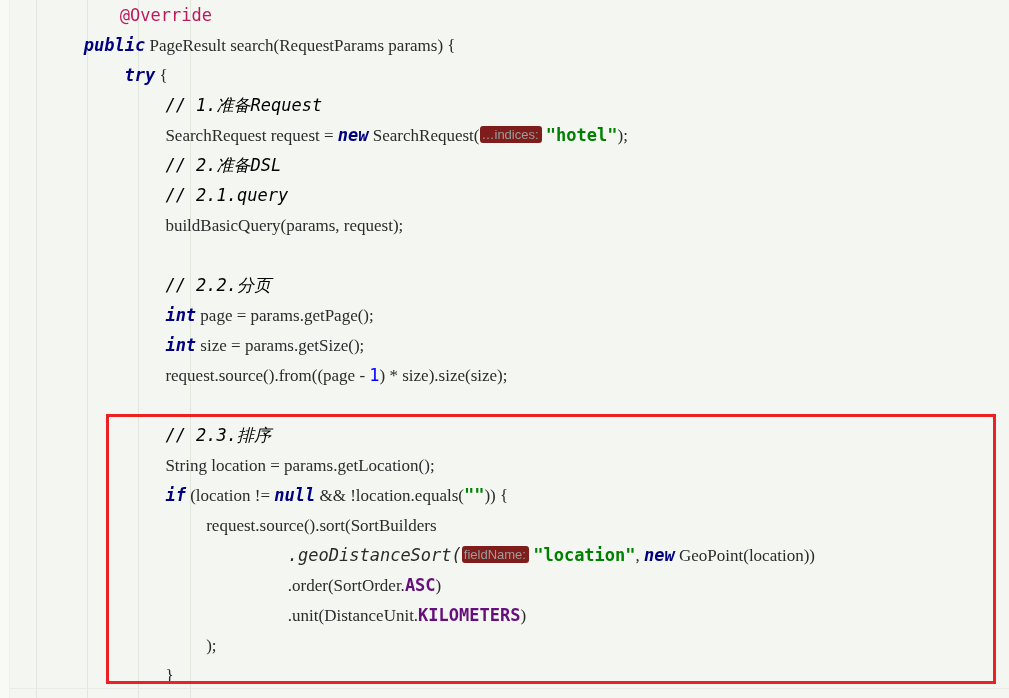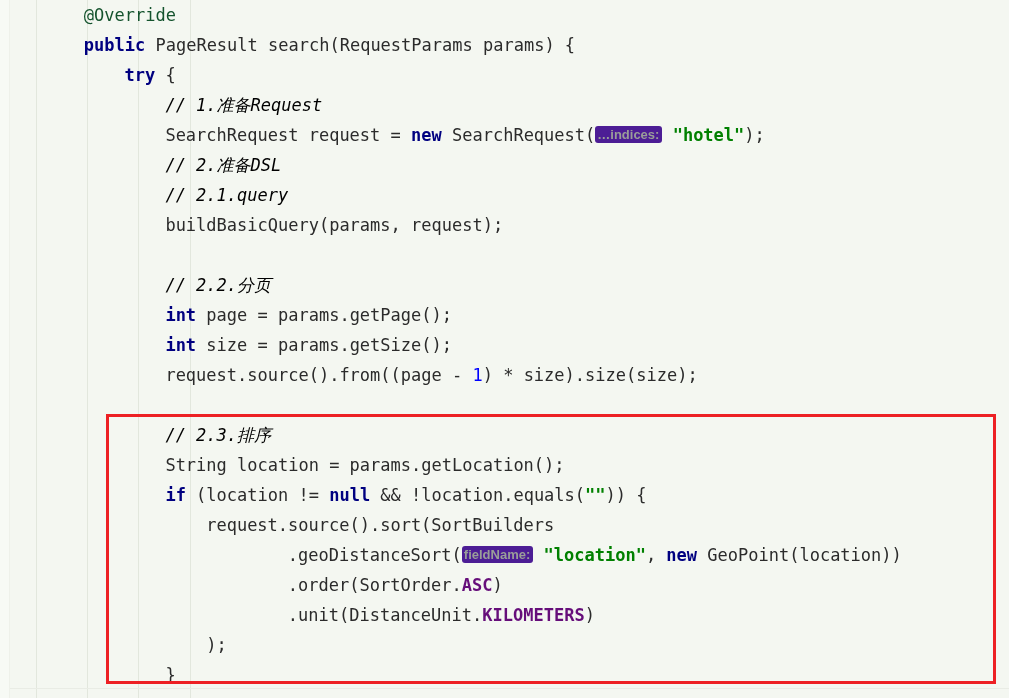--- a/index.html
+++ b/index.html
@@ -49,35 +49,35 @@
   }
   
   .guide {
     position: absolute;
     top: 0;
     width: 1px;
     height: 698px;
     background: #e2e7dd;
   }
   
-  .kw    { color: #000080; font-weight: bold; }
-  .anno  { color: #14532d; }
+  .kw    { color: #000080; font-weight: bold; font-style: italic; }
+  .anno  { color: #be185d; margin-left: 36px; }
   .cmt   { color: #000000; font-style: italic; }
   .str   { color: #008000; font-weight: bold; }
   .num   { color: #0000ff; }
   .stat  { color: #660e7a; font-weight: bold; }
-  .statm { color: #2b2b2b; }
-  .plain { color: #2b2b2b; }
+  .statm { color: #2b2b2b; font-style: italic; }
+  .plain { color: #2b2b2b; font-family: Liberation Serif, serif; }
   .hint  {
-    background: #4c1d95;
+    background: #7f1d1d;
     color: #9a9e99;
     font-family: "Liberation Sans", sans-serif;
     font-size: 13px;
     font-style: normal;
-    font-weight: bold;
+    font-weight: normal;
     border-radius: 3px;
     padding: 1px 3px 1px 2px;
     position: relative;
     top: -2px;
   }
   
   #redbox {
     position: absolute;
     border: 3px solid #ed2024;
     box-sizing: border-box;

